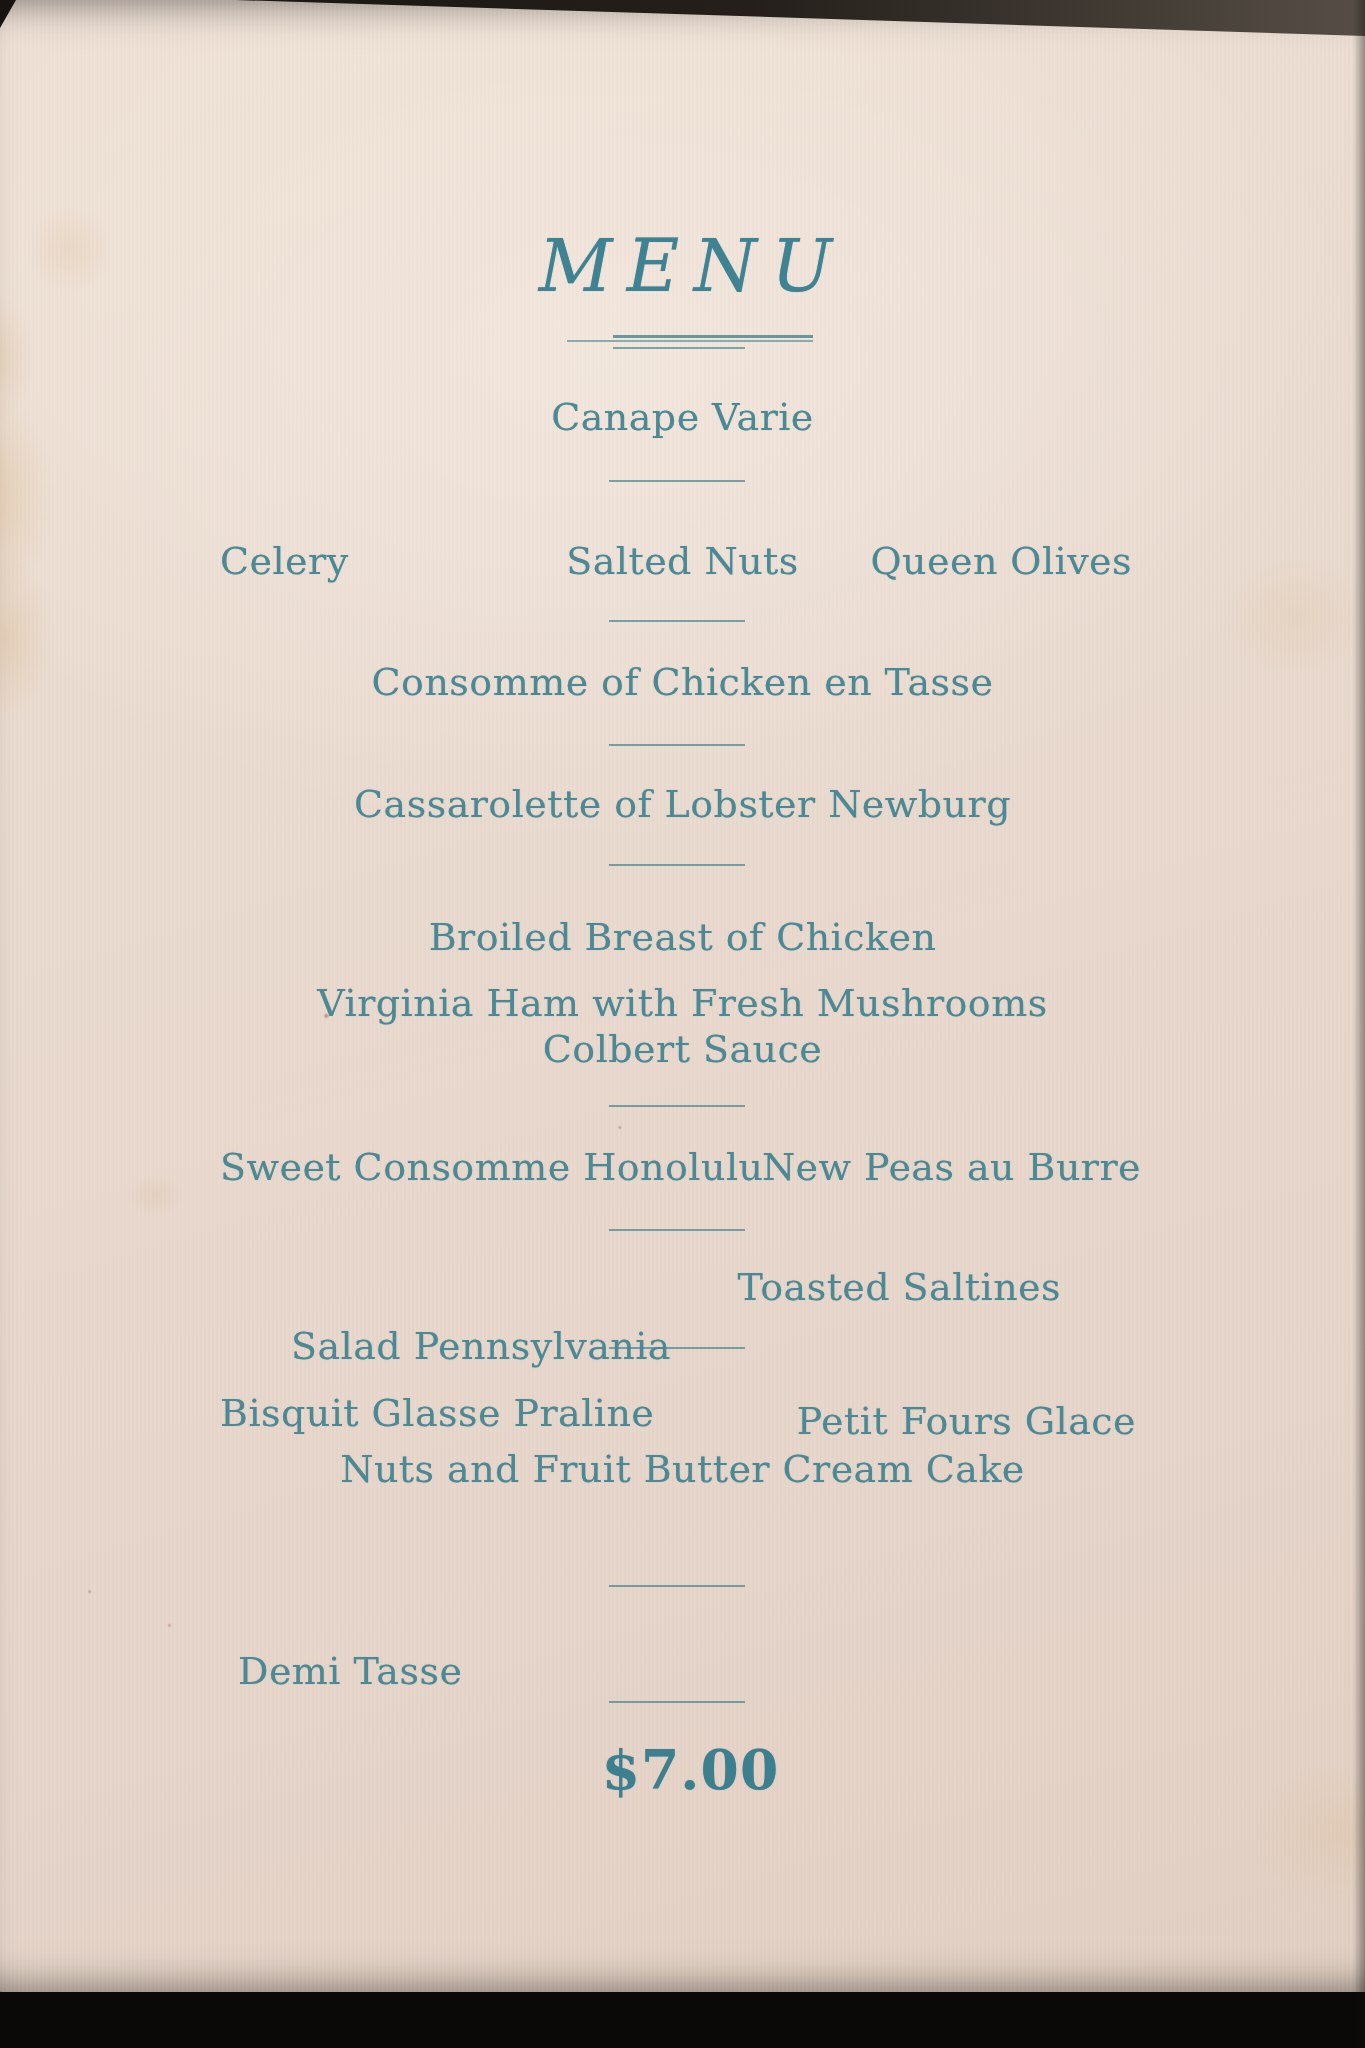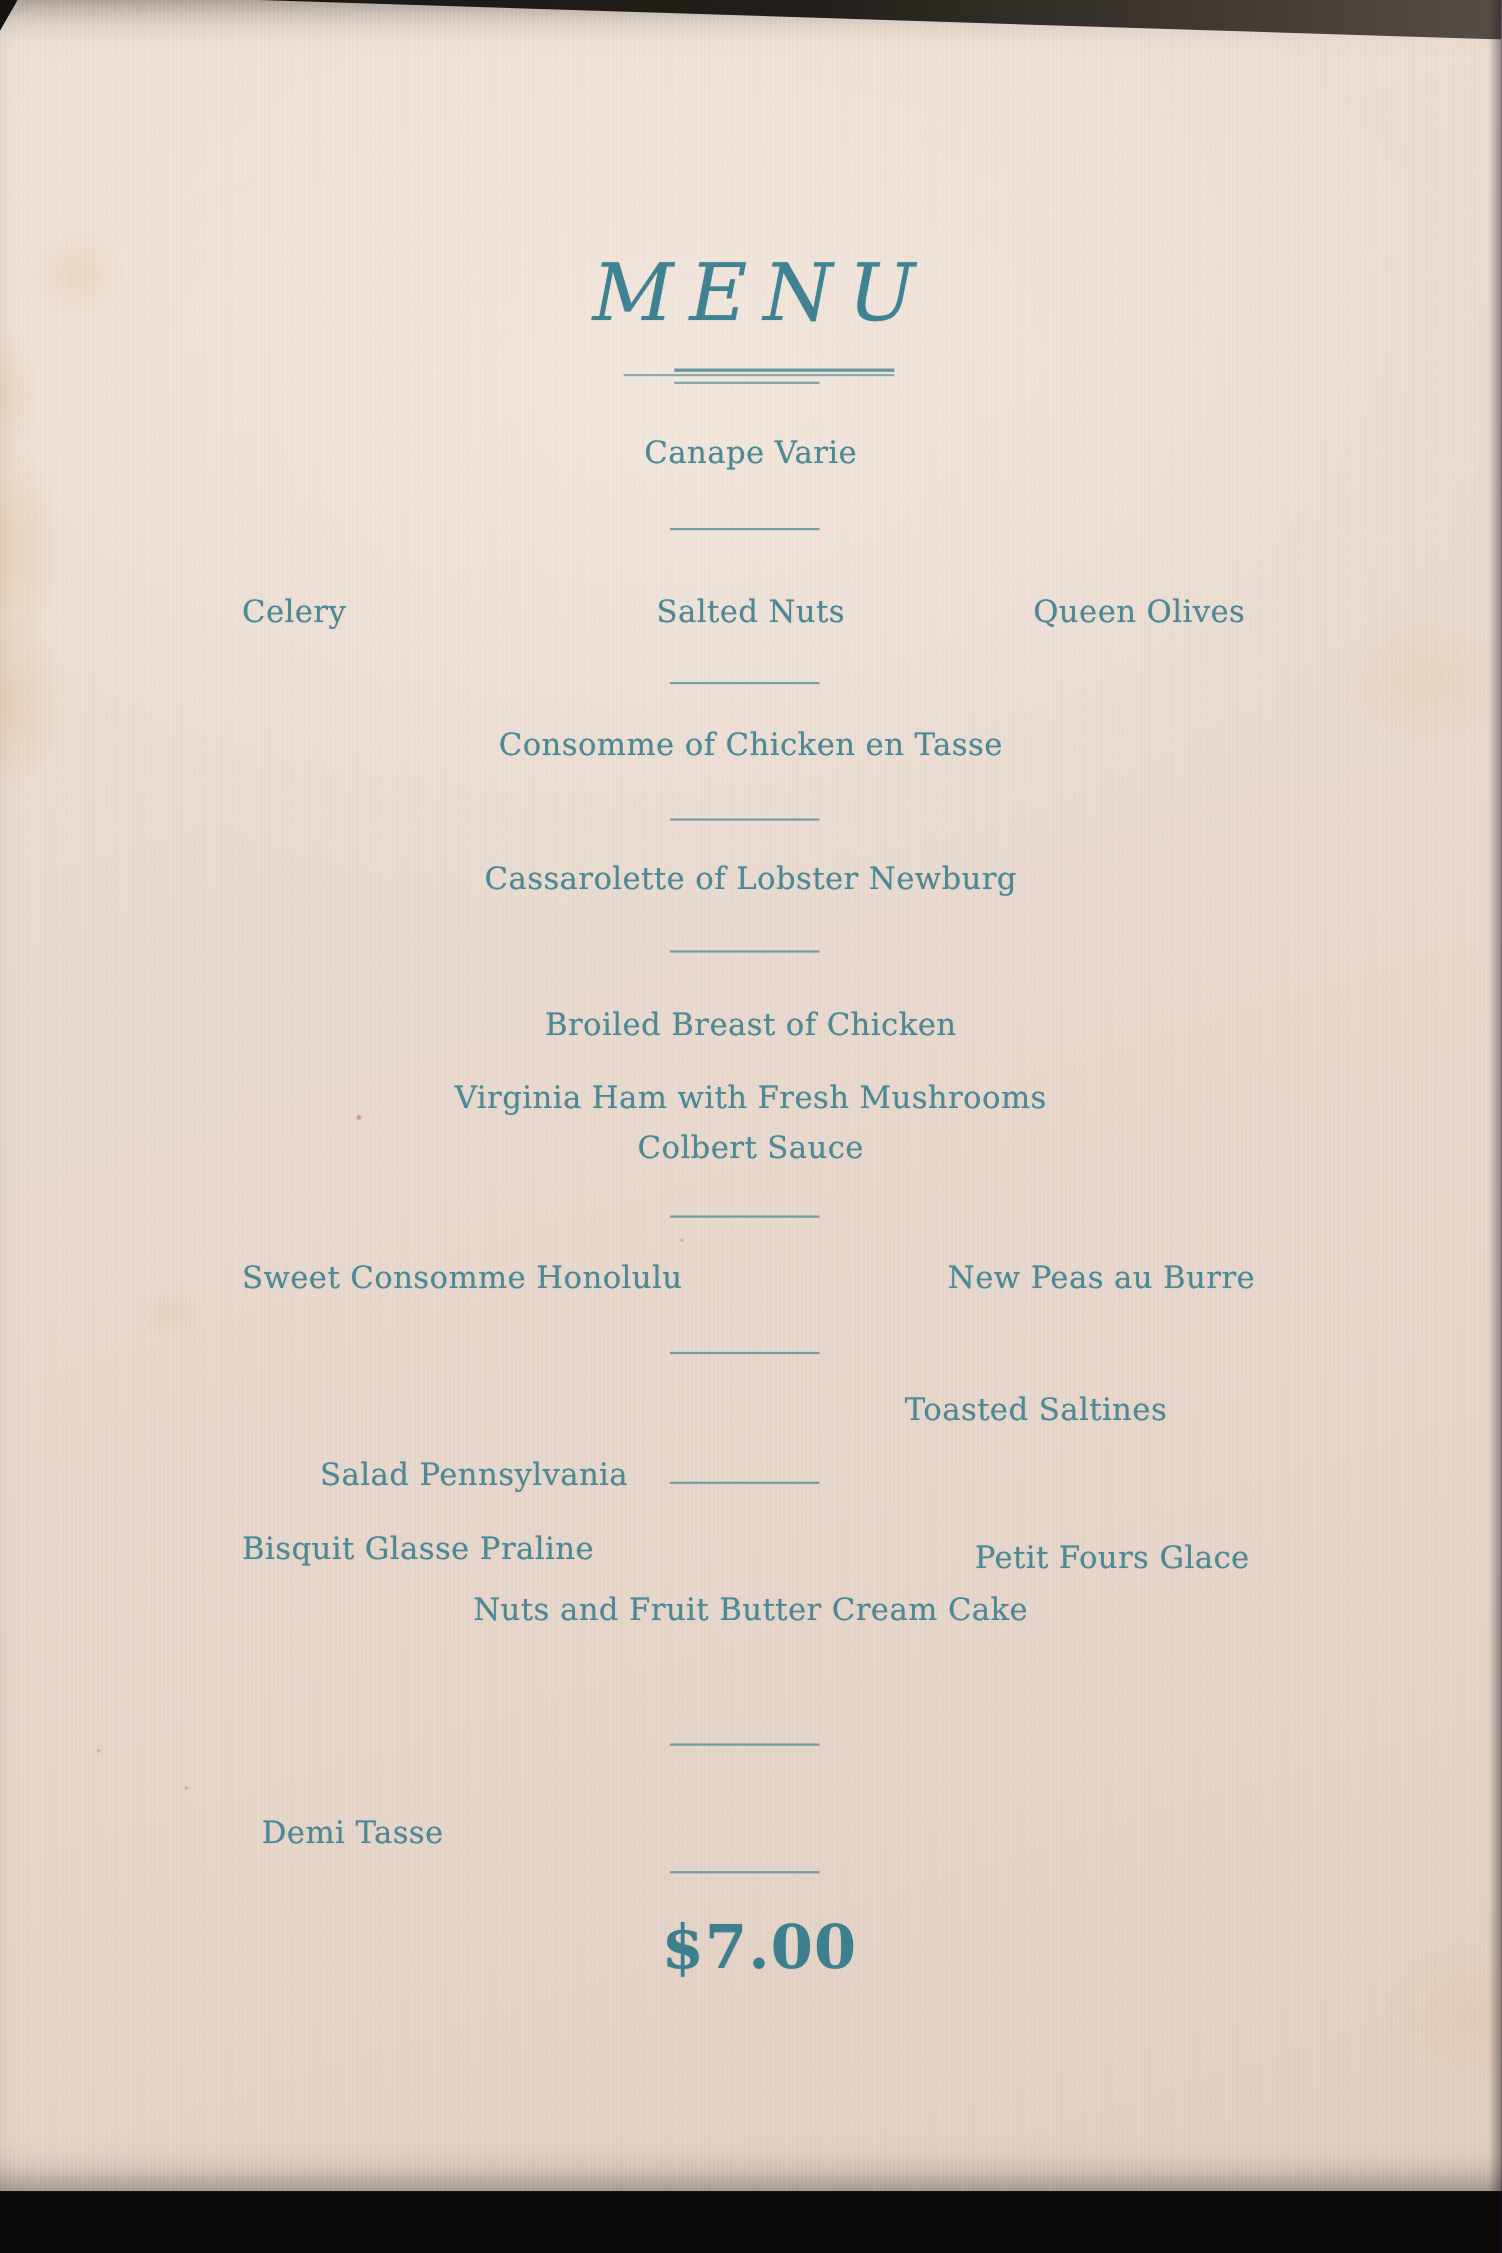--- a/index.html
+++ b/index.html
@@ -5,21 +5,21 @@
   html, body {
     margin: 0; padding: 0;
     width: 1365px; height: 2048px;
     background: #0a0908;
     overflow: hidden;
     font-family: "DejaVu Serif", serif;
   }
   .scan {
     position: relative;
     width: 1365px; height: 1988px;
-    background: #4c1d95;
+    background: #b91c1c;
     border-radius: 21px;
   }
   
   .card {
     position: absolute;
     left: -30px; top: 0;
     width: 1425px; height: 1992px;
     background:
       radial-gradient(1100px 700px at 45% 18%, rgba(255,250,244,0.35), rgba(255,250,244,0) 70%),
       linear-gradient(163deg, #efe1d5 0%, #eadbd0 38%, #e7d6ca 72%, #e2d0c3 100%);
@@ -74,21 +74,21 @@
     color: #3f8292;
     text-shadow: 0 0 1px rgba(63,130,146,0.55);
   }
   .title-rule { position: absolute; top: 334px; left: 567px; width: 246px; height: 18px; }
   .title-rule i { position: absolute; display: block; background: rgba(70,132,144,0.8); }
   .title-rule .rA { top: 6px; left: 0; width: 246px; height: 2px; opacity: 0.75; }
   .title-rule .rB { top: 1px; left: 46px; width: 200px; height: 3px; }
   .title-rule .rC { top: 13px; left: 46px; width: 132px; height: 2px; opacity: 0.85; }
   .item {
     position: absolute;
-    font-size: 28px; line-height: 1.1;
+    font-size: 38px; line-height: 1.1;
     letter-spacing: 0.012em;
     white-space: nowrap;
     color: #4c8995;
     text-shadow: 0 0 1px rgba(76,137,149,0.45);
   }
   .center { left: 0; right: 0; text-align: center; }
   .sep {
     position: absolute; left: 609px;
     width: 136px; height: 2px;
     background: rgba(72,134,146,0.72);

